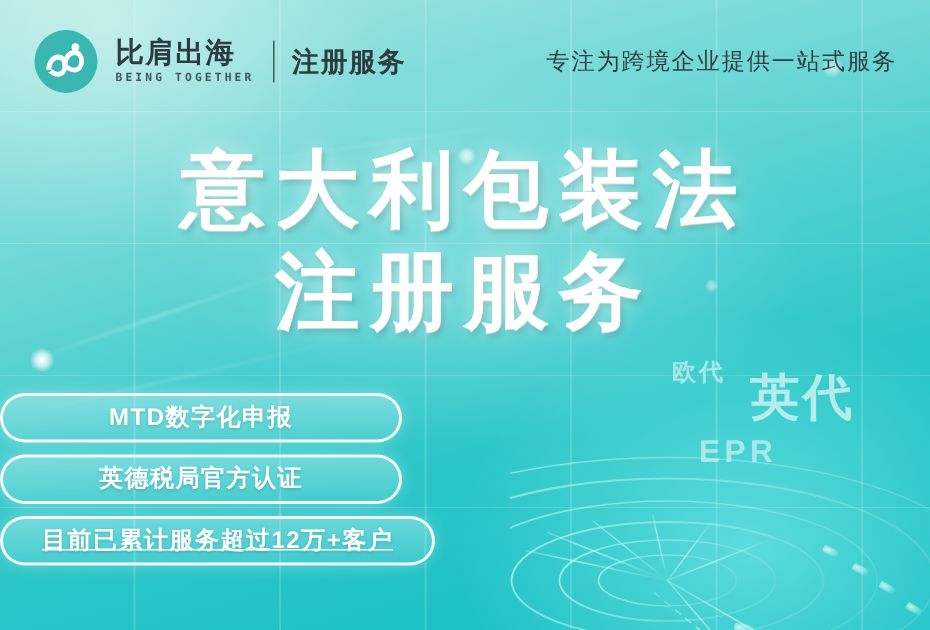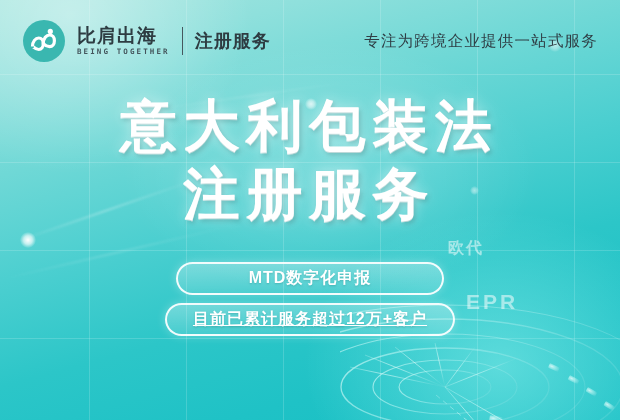--- a/index.html
+++ b/index.html
@@ -190,21 +190,21 @@
   }
 
   
   .pills {
     position: absolute;
     left: 0;
     top: 262px;
     width: 620px;
     display: flex;
     flex-direction: column;
-    align-items: center;
+    align-items: flex-start;
     gap: 8px;
   }
   .pill {
     min-width: 268px;
     height: 33px;
     padding: 0 26px;
     border: 2px solid rgba(255,255,255,0.92);
     border-radius: 999px;
     background: linear-gradient(to bottom, rgba(255,255,255,0.30), rgba(255,255,255,0.12));
     display: flex;
@@ -282,20 +282,21 @@
         <rect x="266" y="146" width="11" height="5" rx="1" transform="rotate(32 266 146)"></rect>
         <rect x="210" y="108" width="11" height="5" rx="1" transform="rotate(25 210 108)"></rect>
       </g>
       <g stroke="url(#radarFade)" stroke-width="1" stroke-dasharray="5 4" opacity="0.85">
         <line x1="96" y1="140" x2="230" y2="250"></line>
         <line x1="150" y1="250" x2="178" y2="196"></line>
       </g>
     </svg>
 
     <div class="wm wm-ou">欧代</div>
+    <div class="wm wm-ying">英代</div>
     <div class="wm wm-epr">EPR</div>
   </div>
 
   <div class="header">
     <div class="brand">
       <svg class="logo-mark" viewBox="0 0 44 44">
         <circle cx="22" cy="22" r="21" fill="#3ab7b0"></circle>
         <path d="M10.5 27.5c0-5 3-8.5 6.2-8.5 2.8 0 4.6 2.4 4.6 5.6 0 3.4-1.8 5.9-4.6 5.9-3.2 0-6.2-3.3-6.2-3z" fill="none" stroke="#ffffff" stroke-width="3.2" stroke-linecap="round"></path>
         <path d="M21.3 24.6c0-5.2 3.1-8.6 6.3-8.6 2.9 0 4.8 2.4 4.8 5.7 0 3.5-1.9 6-4.8 6-3.2 0-6.3-3.1-6.3-3.1z" fill="none" stroke="#ffffff" stroke-width="3.2" stroke-linecap="round"></path>
         <circle cx="28.3" cy="12.4" r="2.6" fill="#ffffff"></circle>
@@ -312,16 +313,17 @@
     <div class="tagline">专注为跨境企业提供一站式服务</div>
   </div>
 
   <div class="title-wrap">
     <div class="title-line">意大利包装法</div>
     <div class="title-line">注册服务</div>
   </div>
 
   <div class="pills">
     <div class="pill">MTD数字化申报</div>
+    <div class="pill">英德税局官方认证</div>
     <div class="pill wide">目前已累计服务超过12万+客户</div>
   </div>
 
 </div>
 
 </body></html>

